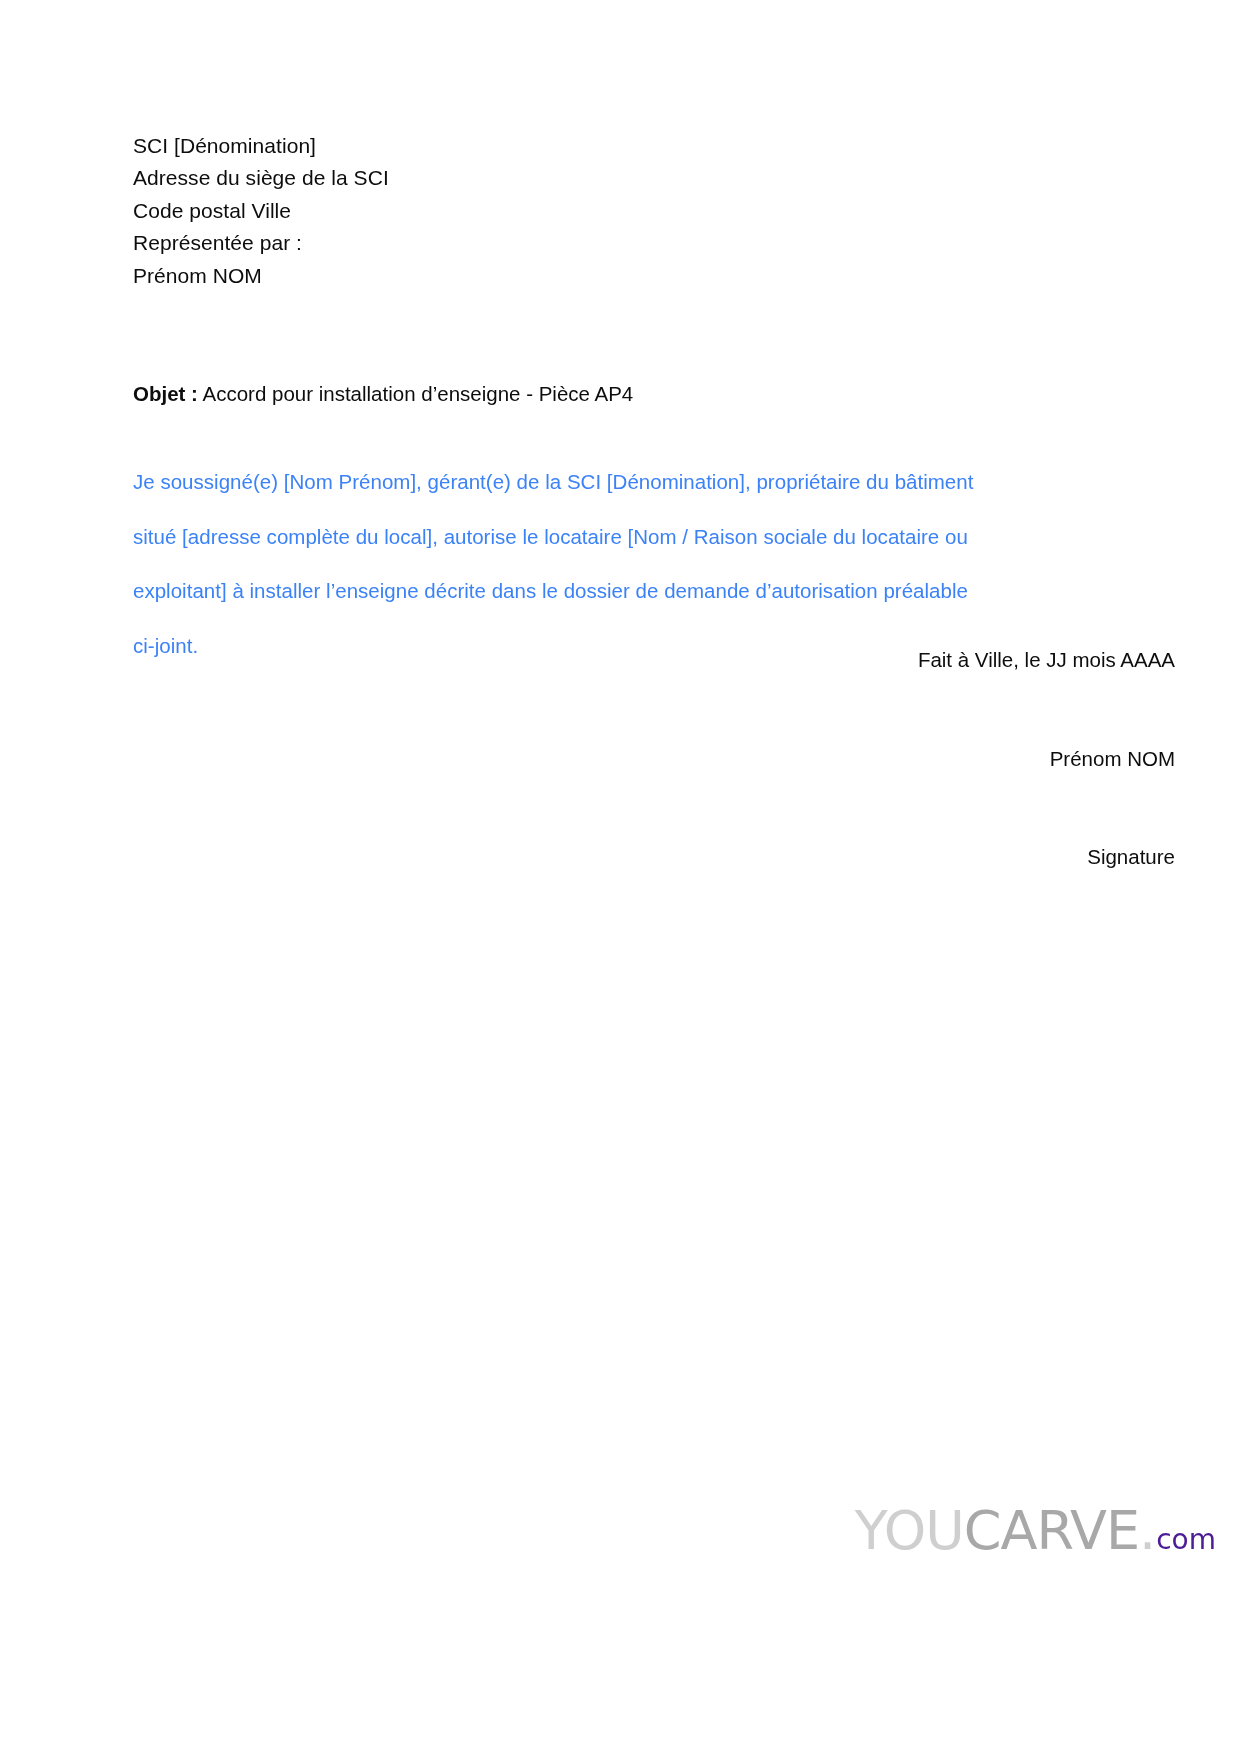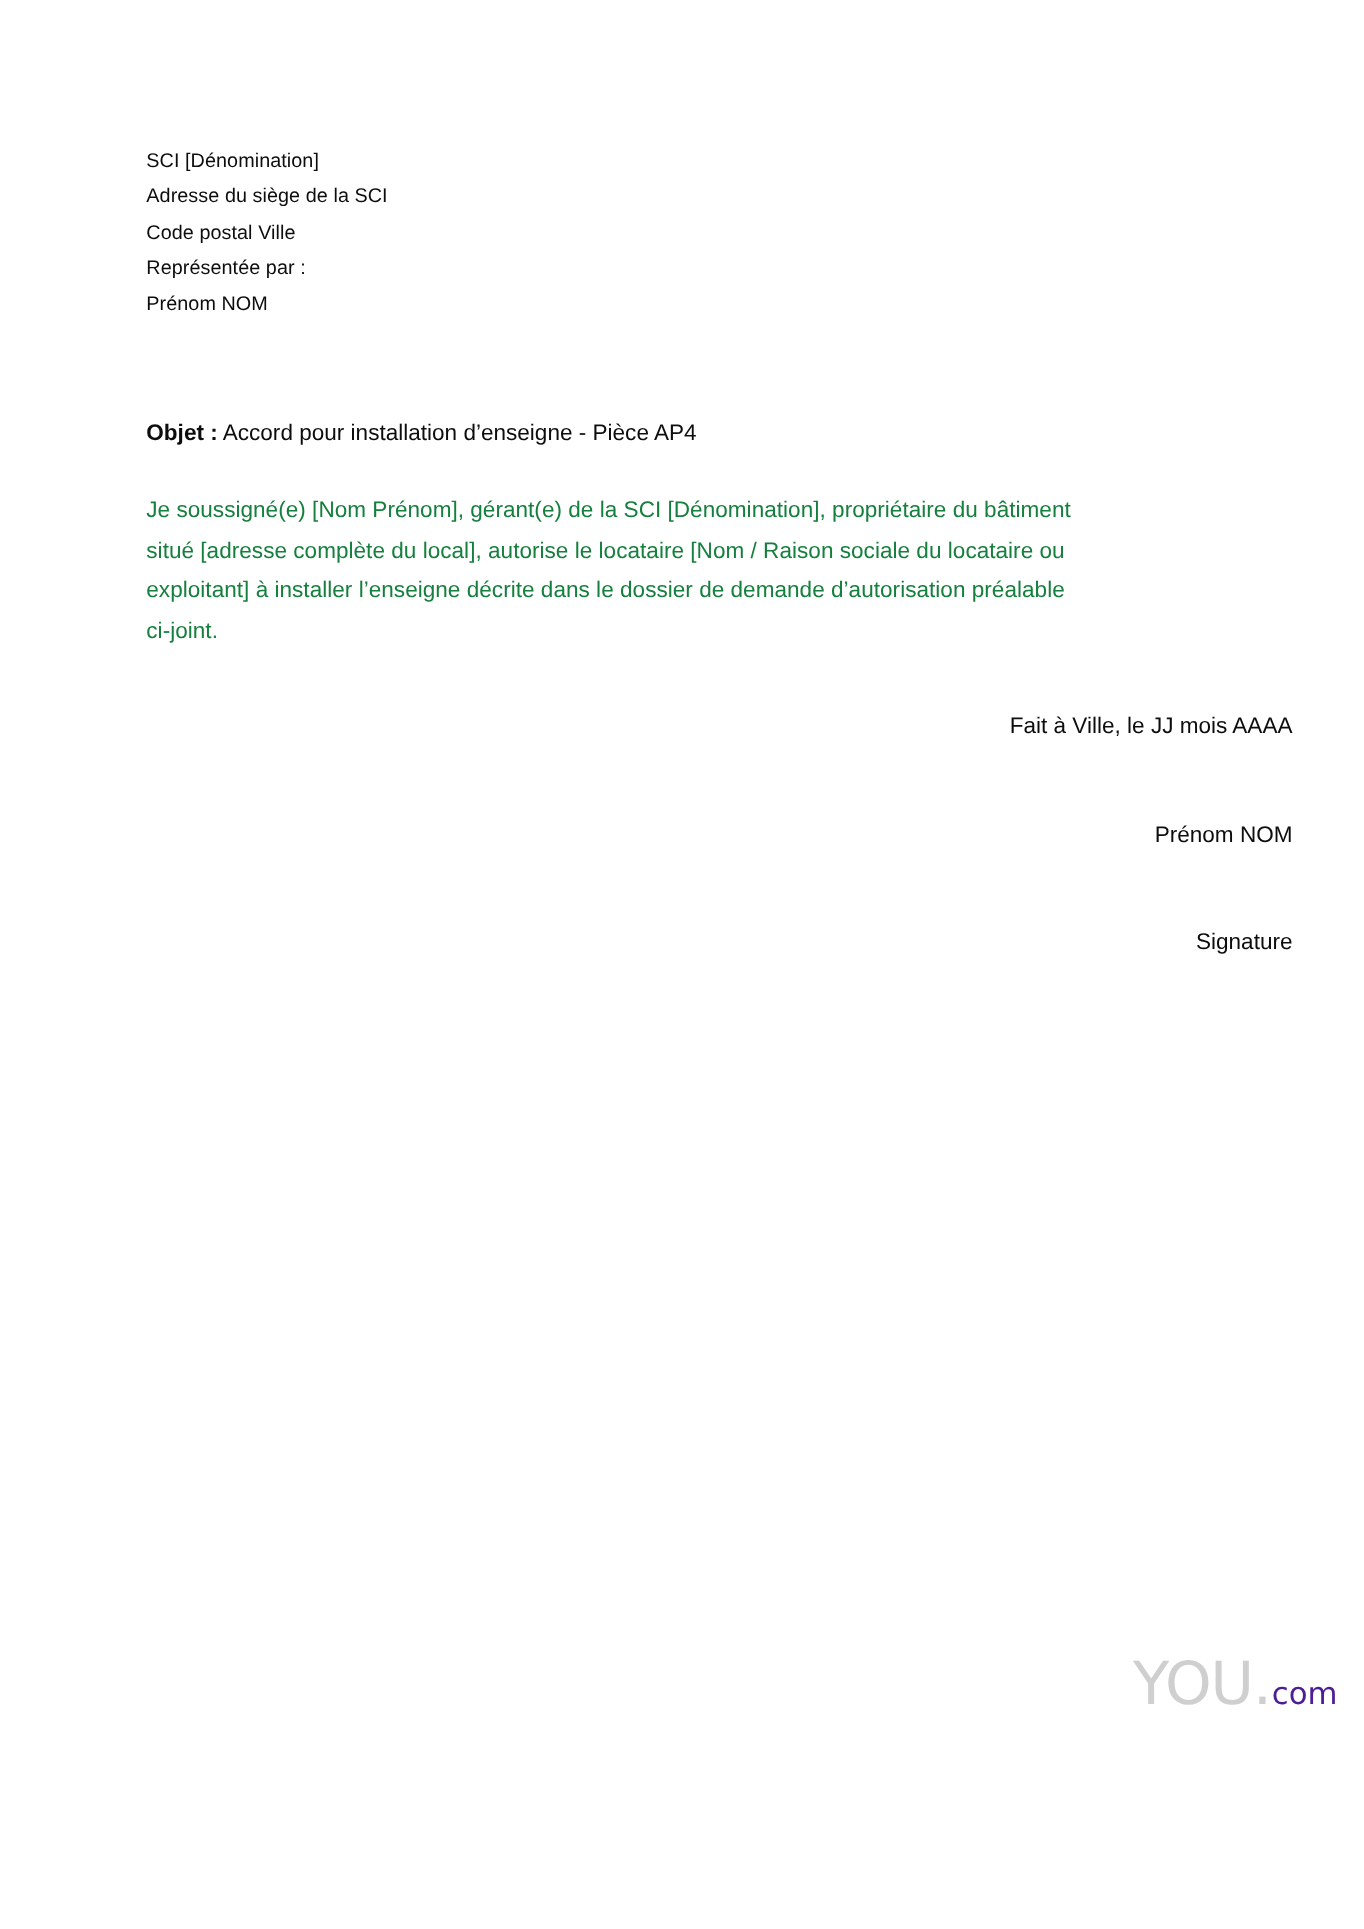--- a/index.html
+++ b/index.html
@@ -23,21 +23,21 @@
   }
 
   
   .sender-block {
     position: absolute;
     left: 133px;
     top: 130px;
     width: 700px;
   }
   .sender-line {
-    font-size: 18px;
+    font-size: 21px;
     line-height: 32.4px;
     letter-spacing: 0.05px;
     color: #0d0d0d;
     white-space: pre;
   }
 
   
   .subject-line {
     position: absolute;
     left: 133px;
@@ -58,22 +58,23 @@
   .body-paragraph {
     position: absolute;
     left: 133px;
     top: 446px;
     width: 852px;
   }
   .body-line {
     font-size: 20.5px;
     line-height: 36.6px;
     letter-spacing: 0.02px;
-    color: #15803d;
+    color: #3b82f6;
     white-space: pre;
+    margin-top: 18px;
   }
 
   
   .closing-block {
     position: absolute;
     left: 0;
     top: 0;
     width: 100%;
   }
   .closing-line {
@@ -153,17 +154,18 @@
   </div>
 
   <div class="closing-block">
     <div class="closing-line closing-place"><span>Fait à Ville, le JJ mois AAAA</span></div>
     <div class="closing-line closing-name"><span>Prénom NOM</span></div>
     <div class="closing-line closing-sign"><span>Signature</span></div>
   </div>
 
   <div class="watermark">
     <span class="wm-you">YOU</span>
+    <span class="wm-carve">CARVE</span>
     <span class="wm-dot">.</span>
     <span class="wm-com">com</span>
   </div>
 
 </div>
 
 </body></html>

